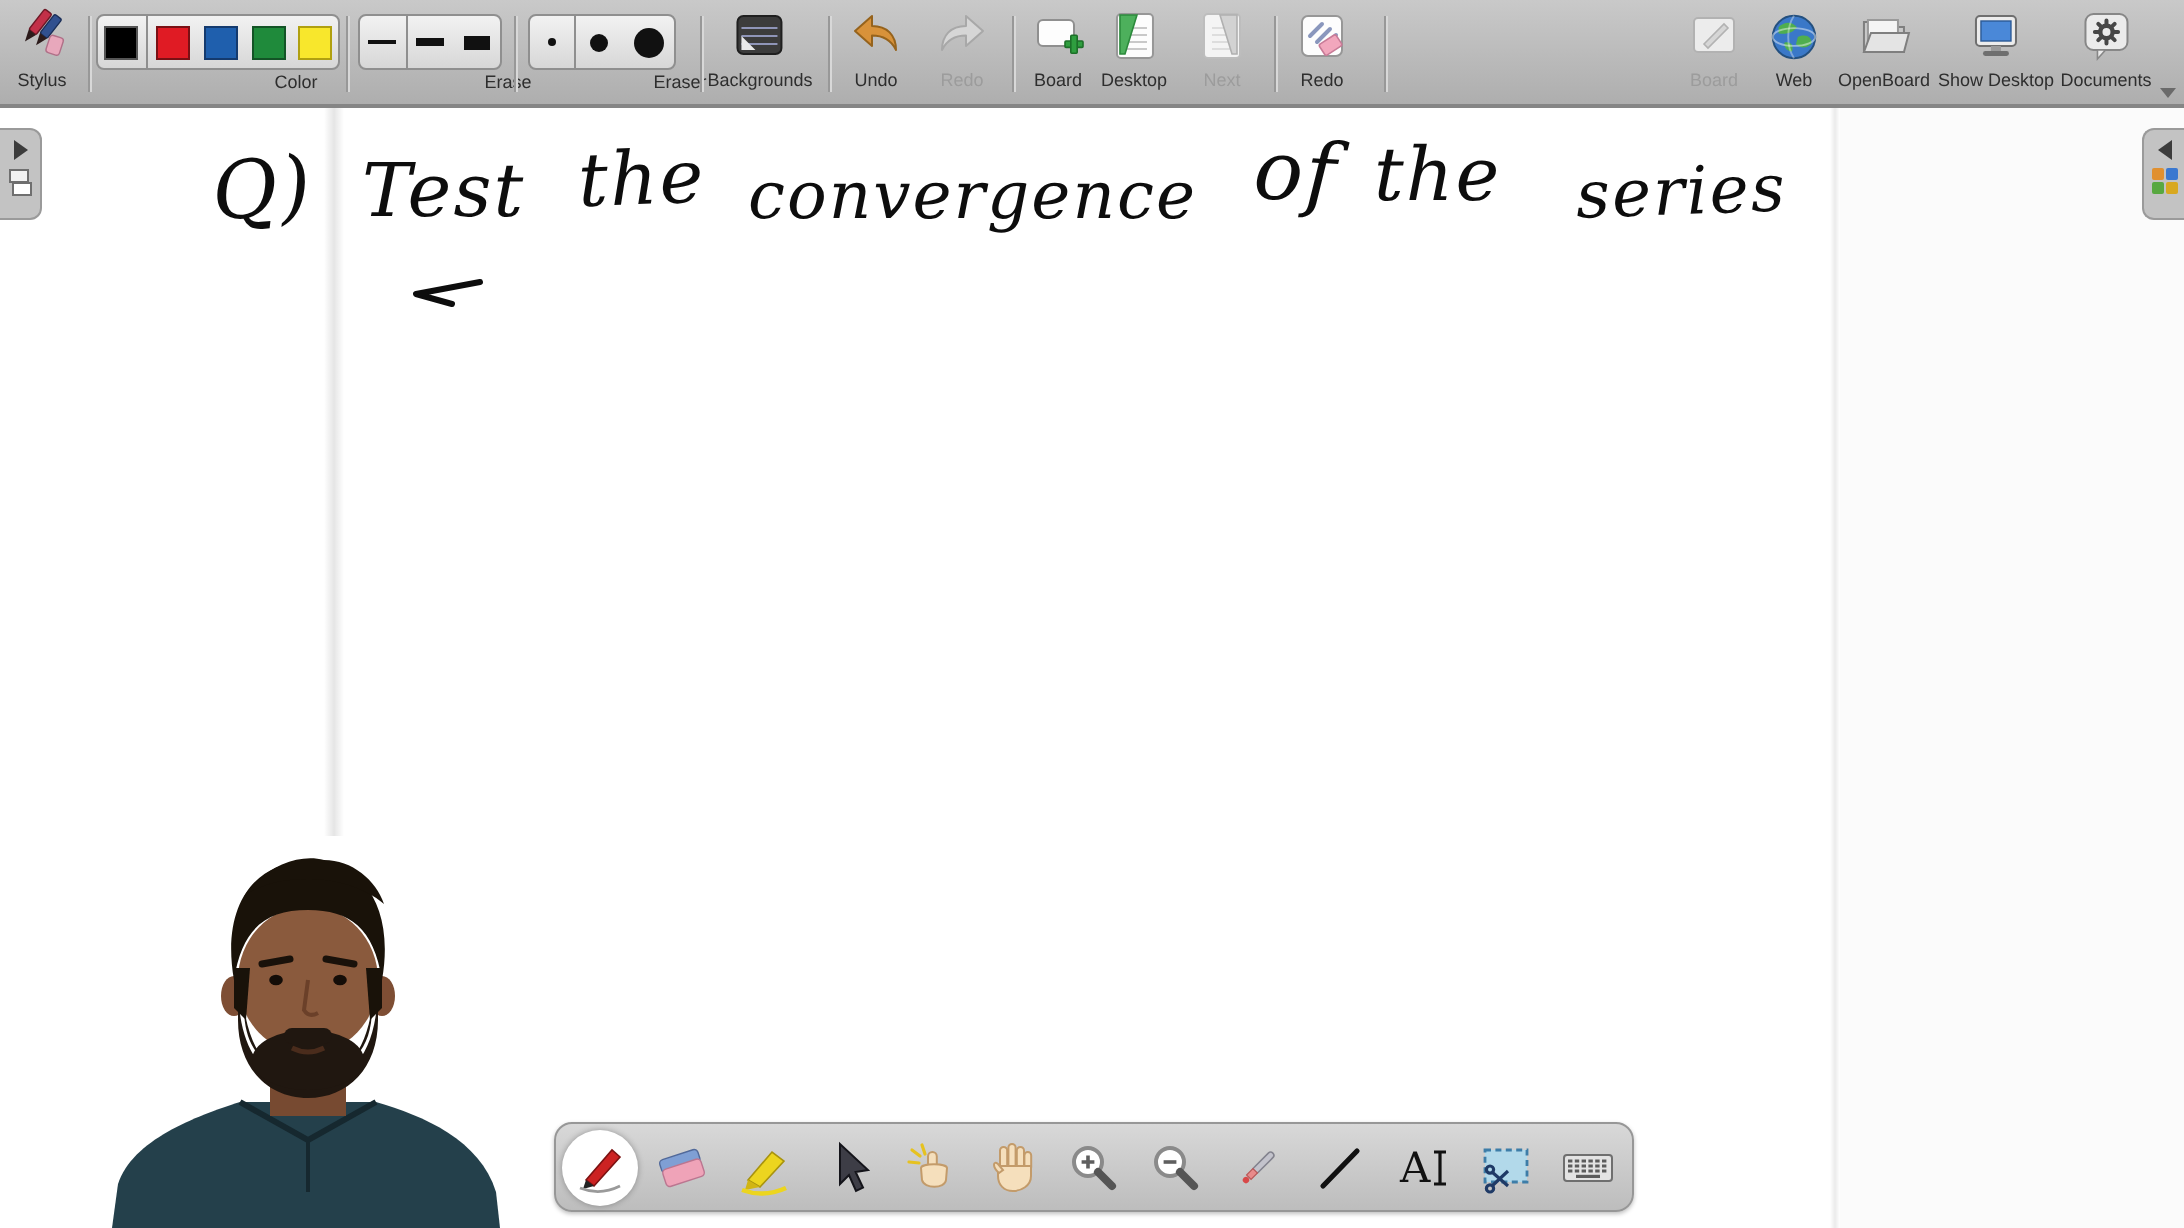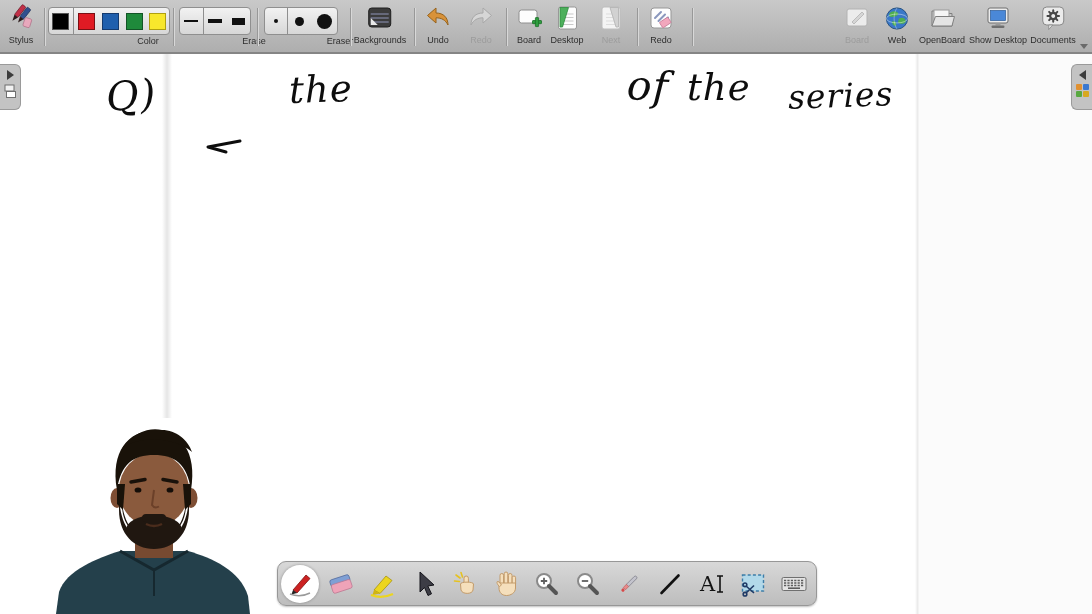--- a/index.html
+++ b/index.html
@@ -290,21 +290,23 @@
 
     <span class="collapse-arrow"></span>
   </div>
 
   <div class="canvas">
     <span class="marginband"></span>
     <span class="pageedge"></span>
     <span class="gutter"></span>
 
     <span class="hw hw-q">Q)</span>
+    <span class="hw hw-w0">Test</span>
     <span class="hw hw-w1">the</span>
+    <span class="hw hw-w2">convergence</span>
     <span class="hw hw-w3">of</span>
     <span class="hw hw-w4">the</span>
     <span class="hw hw-w5">series</span>
 
     <span class="hw-arrow">
       <svg width="44" height="20" viewBox="0 0 44 20">
         <path d="M40 5 L8 11 L26 16" fill="none" stroke="#0d0d0d" stroke-width="3" stroke-linejoin="round" stroke-linecap="round"></path>
       </svg>
     </span>
   </div>

